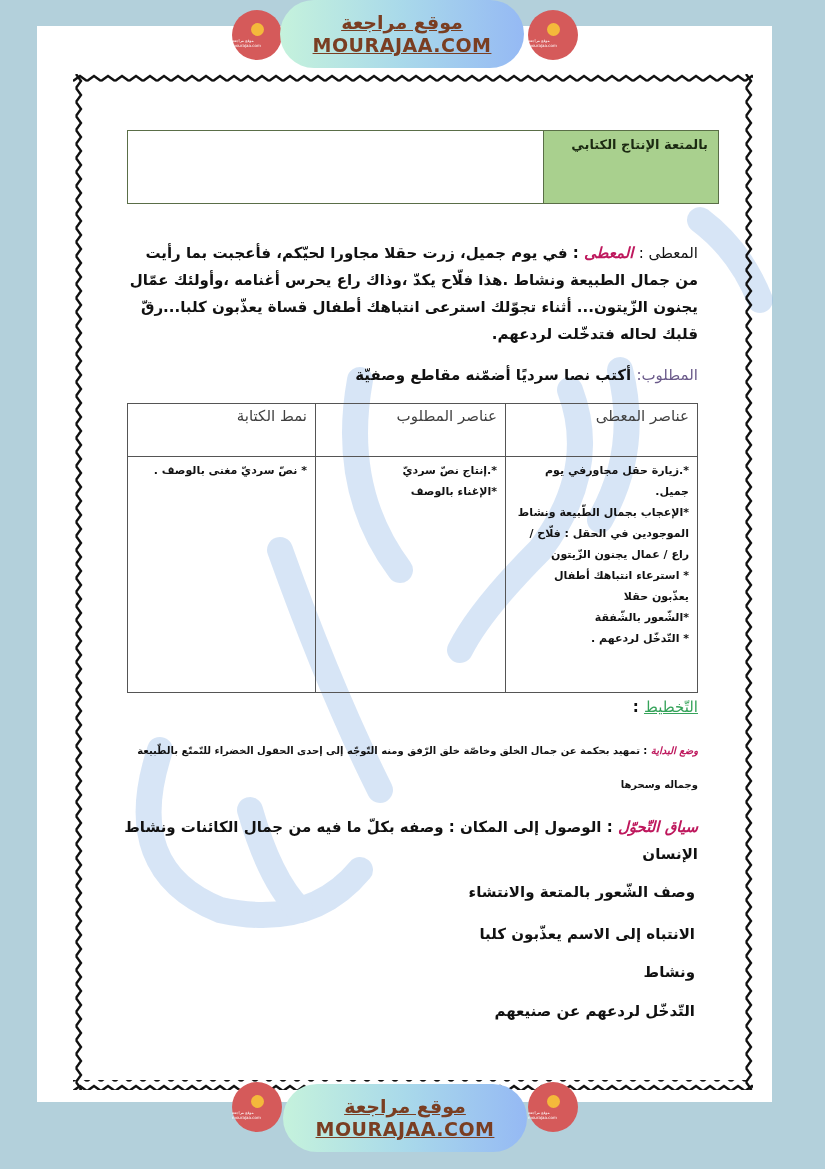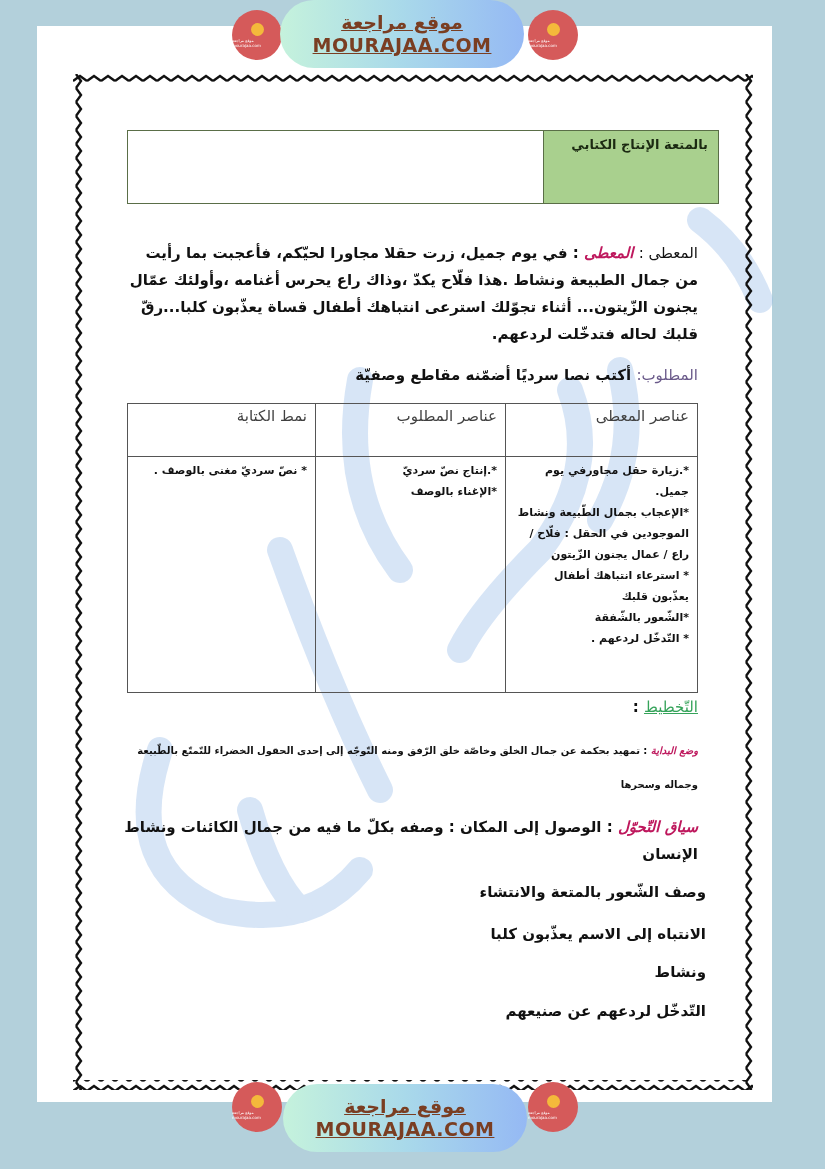--- a/index.html
+++ b/index.html
@@ -69,21 +69,21 @@
     border: 1px solid #555; border-collapse: collapse; direction: rtl;
     font-family: "DejaVu Sans", sans-serif;
   }
   .grid td { border: 1px solid #555; vertical-align: top; padding: 3px 8px; }
   .grid .th { height: 46px; color: #404040; font-size: 15px; font-weight: normal; }
   .grid .cell { font-size: 11px; font-weight: bold; line-height: 21px; color: #111; }
 
   .plan-h { top: 698px; font-size: 15px; }
   .p1 { top: 734px; font-size: 10px; line-height: 34px; }
   .p2 { top: 814px; font-size: 15px; line-height: 27px; }
-  .line-item { font-size: 15px; position: absolute; right: 119px; font-weight: bold; color: #111; direction: rtl; }
+  .line-item { font-size: 15px; position: absolute; right: 130px; font-weight: bold; color: #111; direction: rtl; }
 </style>
 </head>
 <body>
 
 <div class="page"></div>
 
 <svg class="watermark" viewBox="0 0 680 800">
   <g fill="none" stroke="#8fb6e6" stroke-width="26" stroke-linecap="round">
     <path d="M600 30 Q640 60 660 110"></path>
     <path d="M470 200 Q500 280 440 360 Q380 420 360 460"></path>
@@ -144,21 +144,21 @@
   <tbody>
       <tr>
     <td class="th" style="width:175px;">عناصر المعطى</td>
     <td class="th" style="width:173px;">عناصر المطلوب</td>
     <td class="th">نمط الكتابة</td>
   </tr>
   <tr>
     <td class="cell">
       <div>*.زيارة حقل مجاورفي يوم جميل.</div>
       <div>*الإعجاب بجمال الطّبيعة ونشاط الموجودين في الحقل : فلّاح / راع / عمال يجنون الزّيتون</div>
-      <div>* استرعاء انتباهك أطفال يعذّبون قلبك</div>
+      <div>* استرعاء انتباهك أطفال يعذّبون حقلا</div>
       <div>*الشّعور بالشّفقة</div>
       <div>* التّدخّل لردعهم .</div>
     </td>
     <td class="cell">
       <div>*.إنتاج نصّ سرديّ</div>
       <div>*الإغناء بالوصف</div>
     </td>
     <td class="cell">
       <div>* نصّ سرديّ مغنى بالوصف .</div>
     </td>

